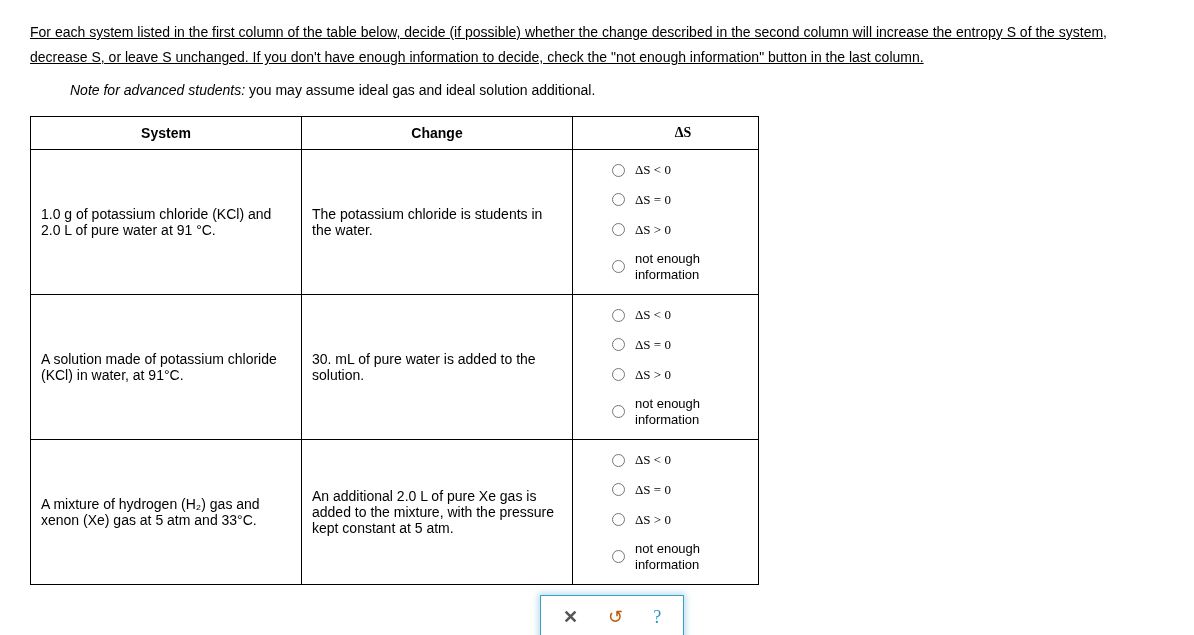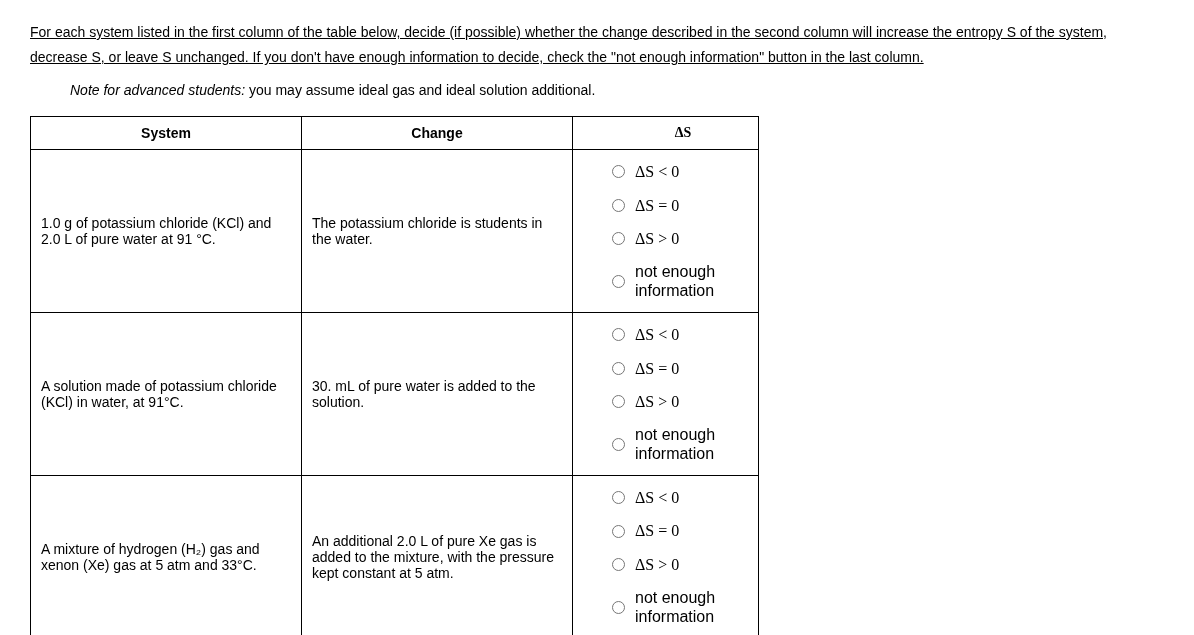--- a/index.html
+++ b/index.html
@@ -50,21 +50,21 @@
       flex-direction: column;
       gap: 14px;
       padding: 6px 4px;
     }
     .radio-row {
       display: flex;
       align-items: center;
       gap: 10px;
     }
     .radio-row label {
-      font-size: 16px;
+      font-size: 13px;
       line-height: 1.2;
     }
     input[type="radio"] {
       margin: 0;
     }
     .math { font-family: 'Times New Roman', serif; }
     .action-bar {
       display: inline-flex;
       align-items: center;
       justify-content: space-around;

